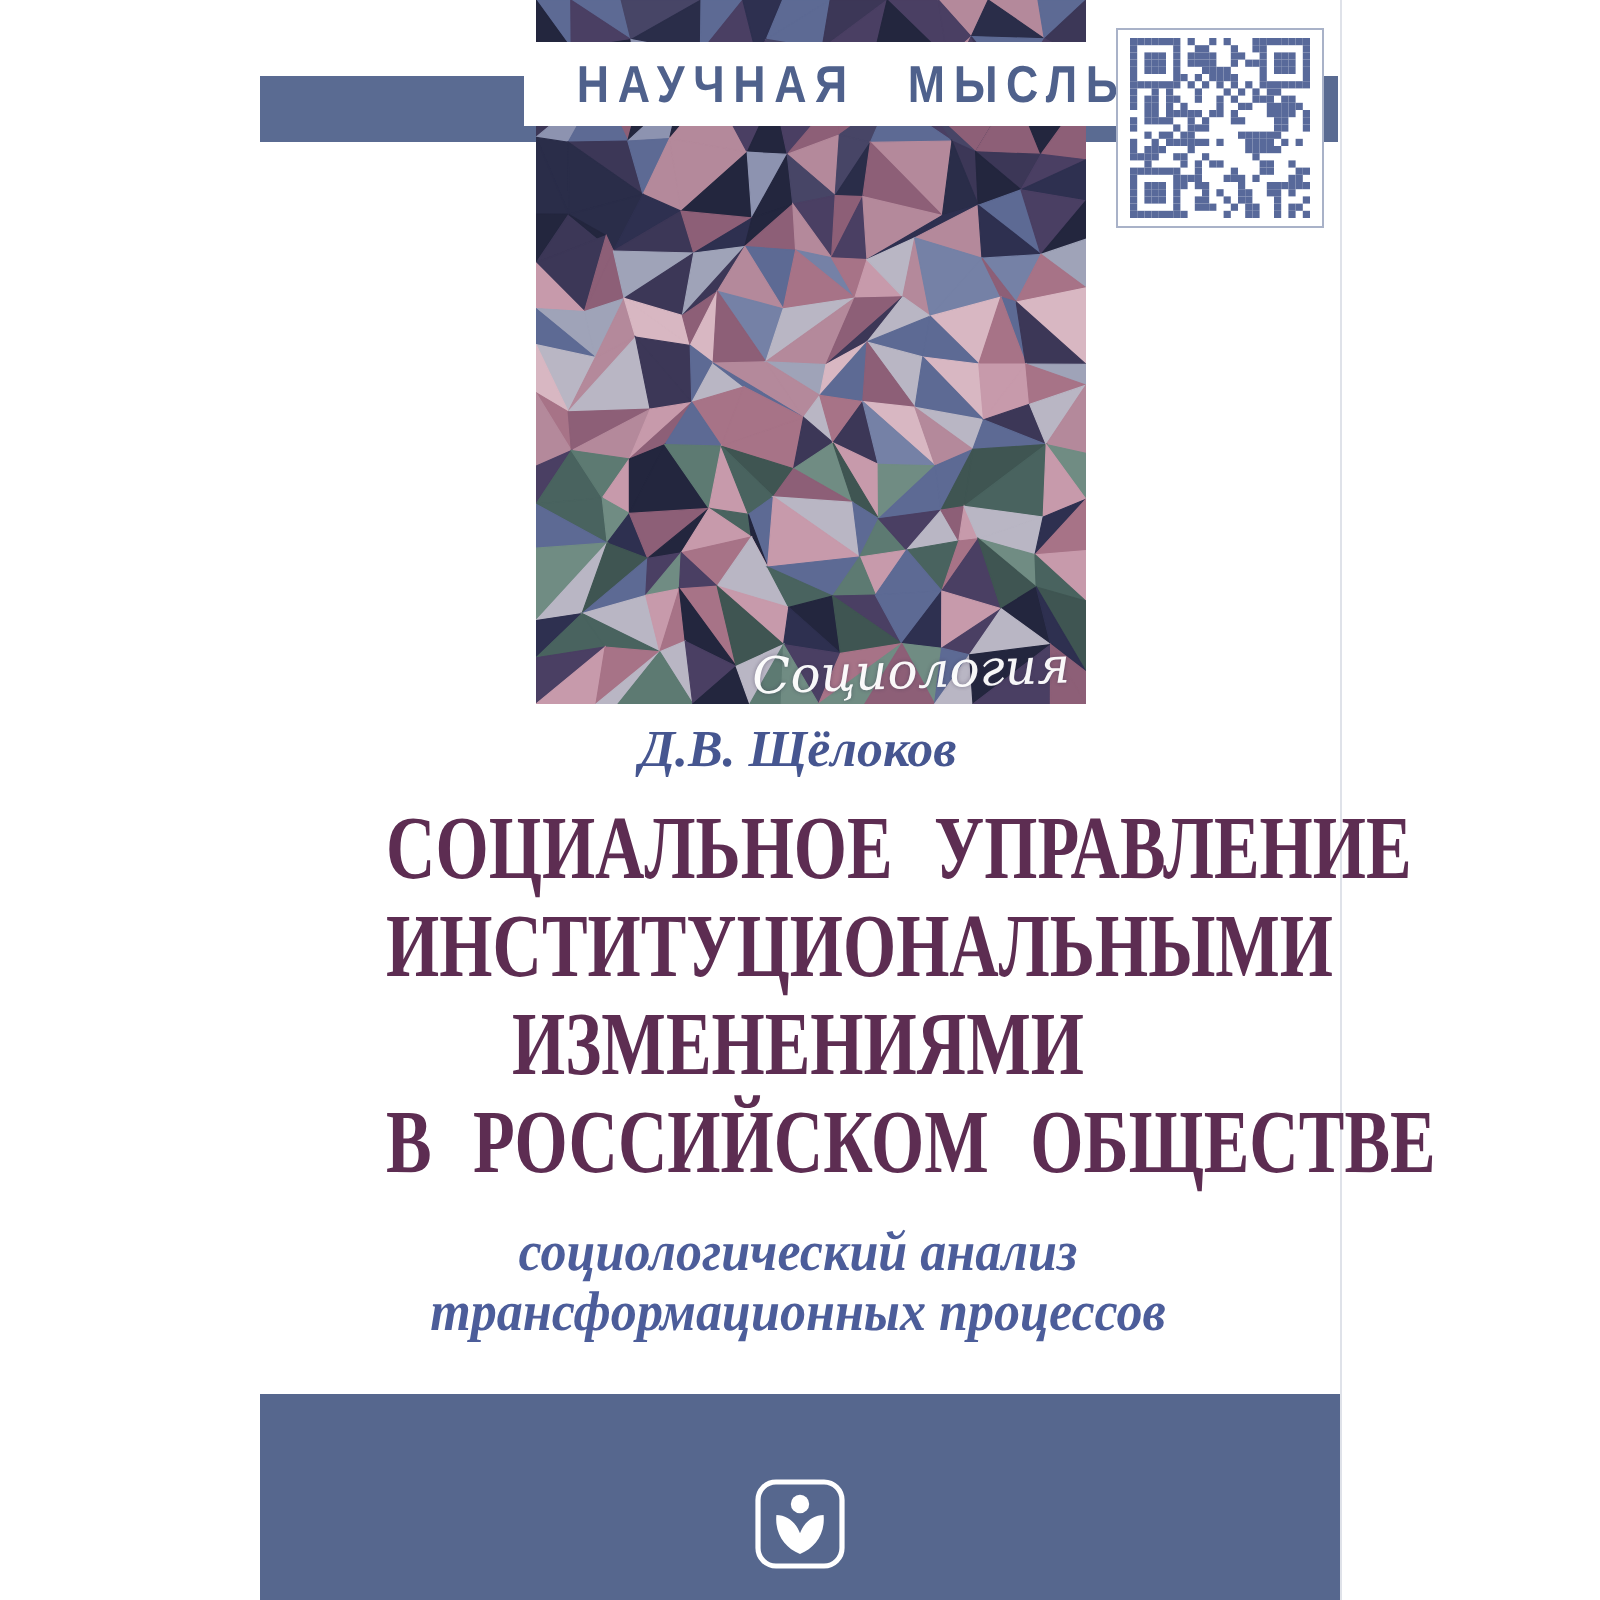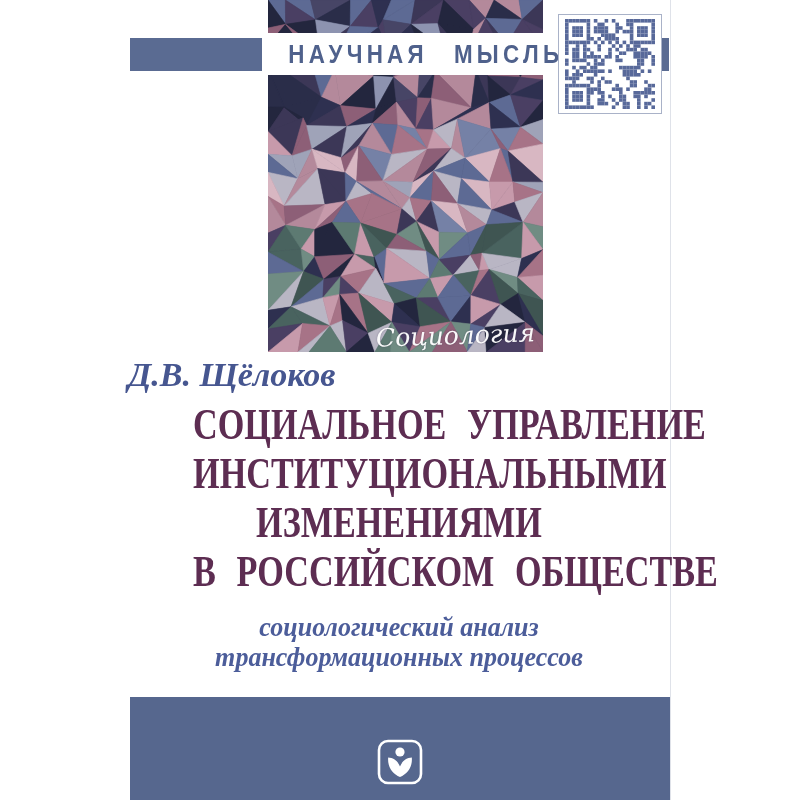--- a/index.html
+++ b/index.html
@@ -4,41 +4,41 @@
 <style>
   html,body{margin:0;padding:0;width:800px;height:800px;background:#ffffff;overflow:hidden;}
   body{font-family:"Liberation Serif", serif;position:relative;}
   .abs{position:absolute;}
 
   #book-cover{left:128px;top:0;width:542px;height:800px;background:#ffffff;
     border-right:1px solid #dfe2e9;}
 
   
   #banner-bar{left:2px;top:38px;width:539px;height:33px;background:#5a6b92;}
-  #label-box{left:134px;top:33px;width:328px;height:42px;background:#ffffff;
+  #label-box{left:134px;top:21px;width:328px;height:42px;background:#ffffff;
     display:flex;align-items:center;justify-content:center;}
   #label-box span{
     font-family:"Liberation Sans", sans-serif;font-weight:bold;font-size:26px;
     color:#4f618c;letter-spacing:5px;word-spacing:18px;white-space:nowrap;
     transform:scaleX(0.86);transform-origin:50% 50%;}
 
   
   #artwork{left:140px;top:0;width:275px;height:352px;overflow:hidden;background:#3a3a55;}
   #artwork svg{display:block;}
   #signature{right:8px;bottom:2px;color:#ffffff;font-style:italic;
     font-family:"DejaVu Serif", serif;font-size:25px;white-space:nowrap;
     transform:rotate(-2deg);opacity:0.96;text-shadow:0 0 2px rgba(60,50,80,.45);}
 
   
   #qr-box{left:430px;top:14px;width:104px;height:100px;background:#ffffff;
     border:1px solid #a9b2c8;box-sizing:border-box;}
 
   
-  #author{left:0;top:356px;width:542px;font-style:italic;
-    font-weight:600;font-size:34px;line-height:38px;color:#465690;}
+  #author{left:0;top:356px;width:542px;text-align:center;font-style:italic;
+    font-weight:600;font-size:26px;line-height:38px;color:#465690;}
 
   
   #title{left:0;top:400px;width:542px;text-align:center;font-weight:bold;
     font-size:45px;line-height:49px;color:#5d2d52;word-spacing:16px;
     transform:scaleX(0.76);transform-origin:50% 0;white-space:nowrap;}
 
   
   #subtitle{left:0;top:612px;width:542px;text-align:center;font-style:italic;
     font-weight:bold;font-size:28px;line-height:30px;color:#4c5d9a;
     transform:scaleX(0.93);transform-origin:50% 0;}

